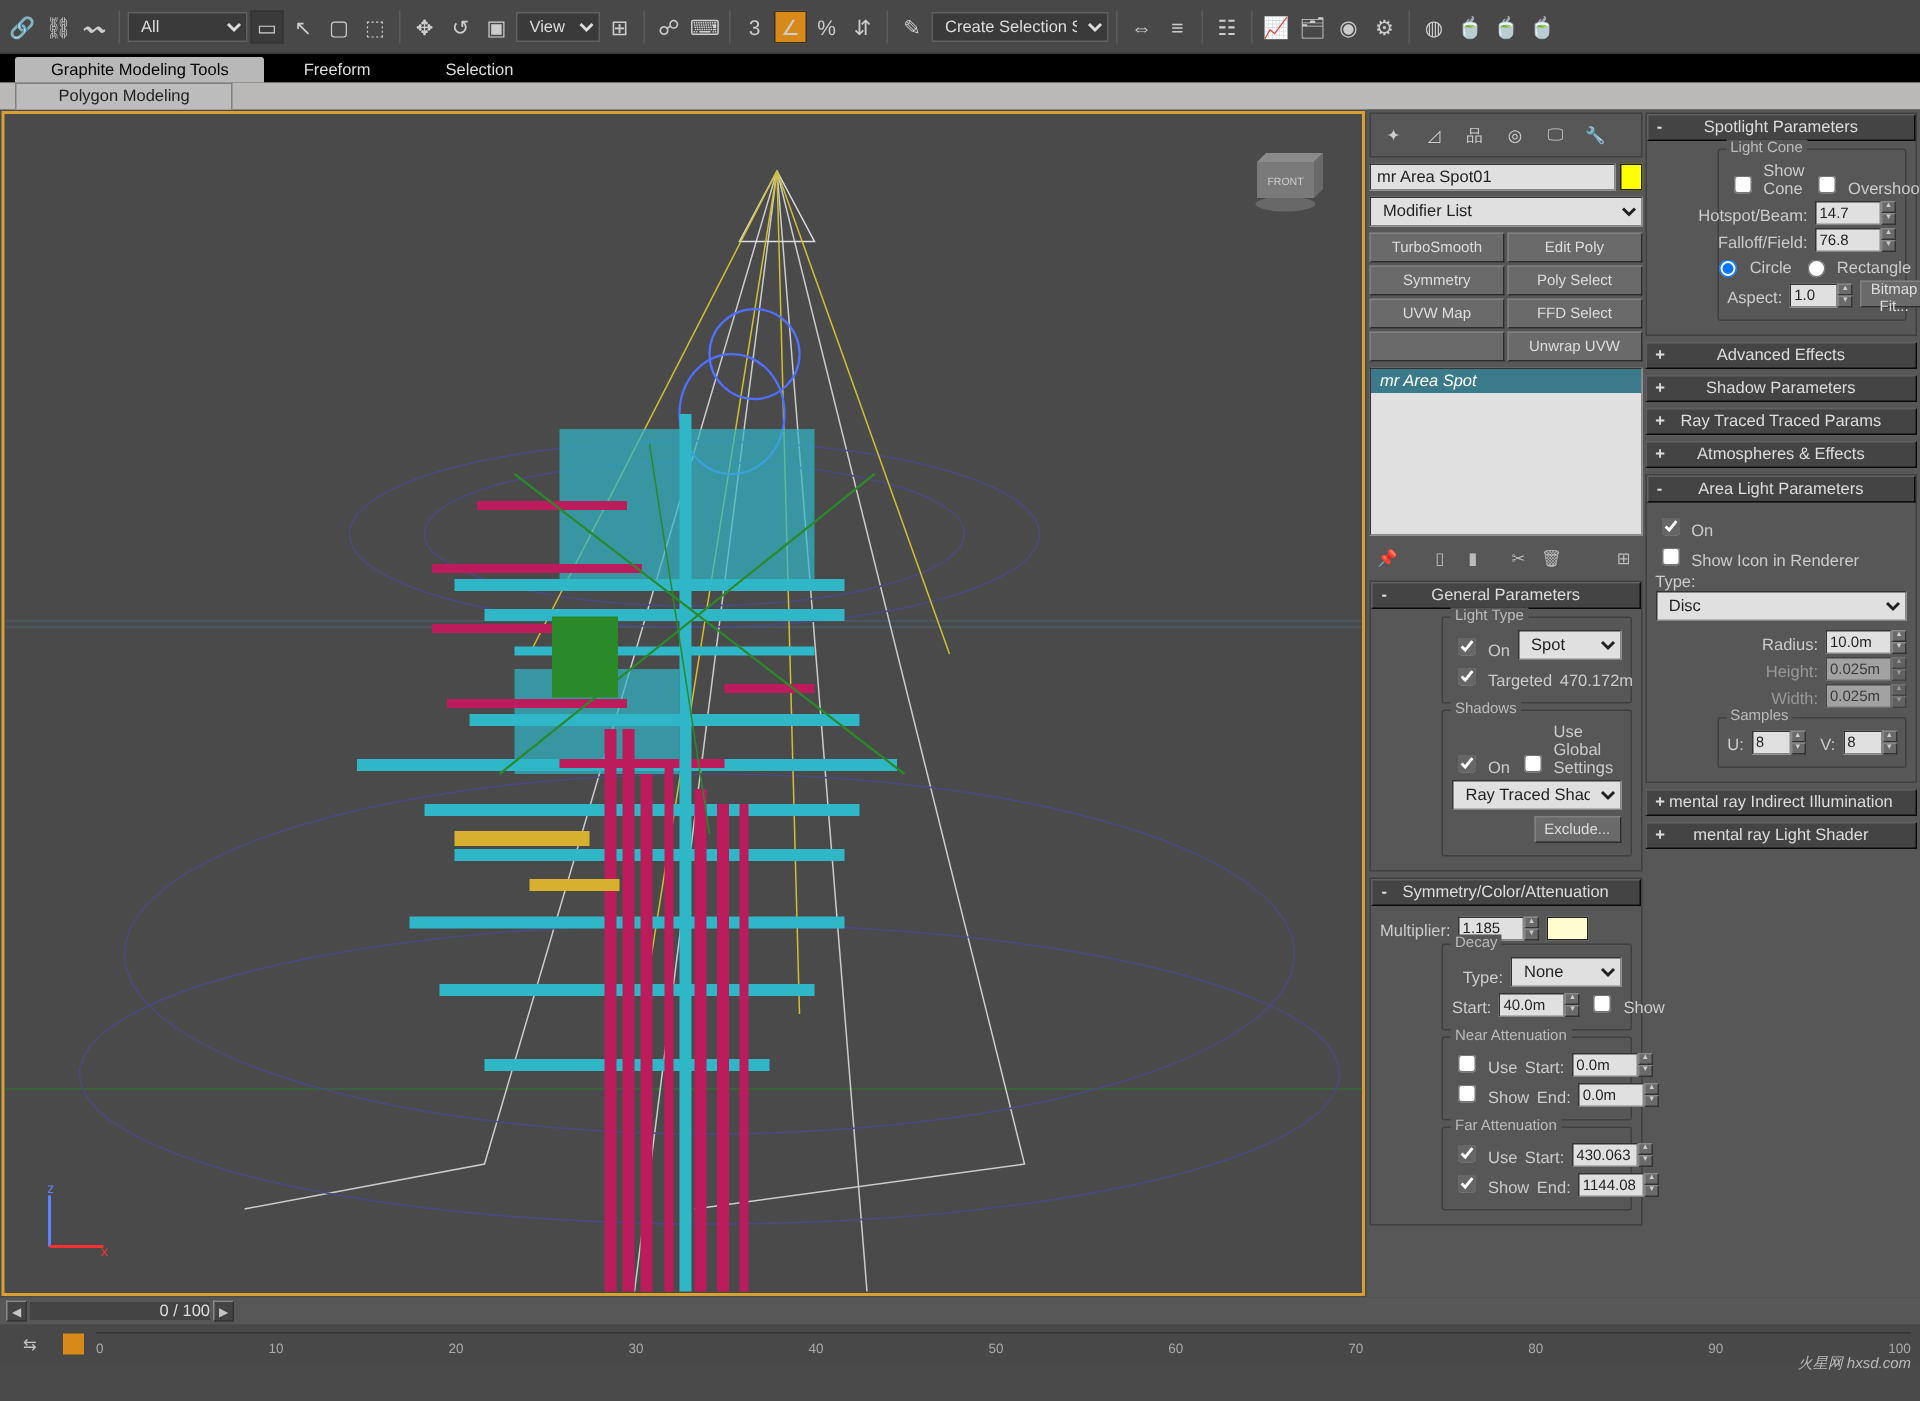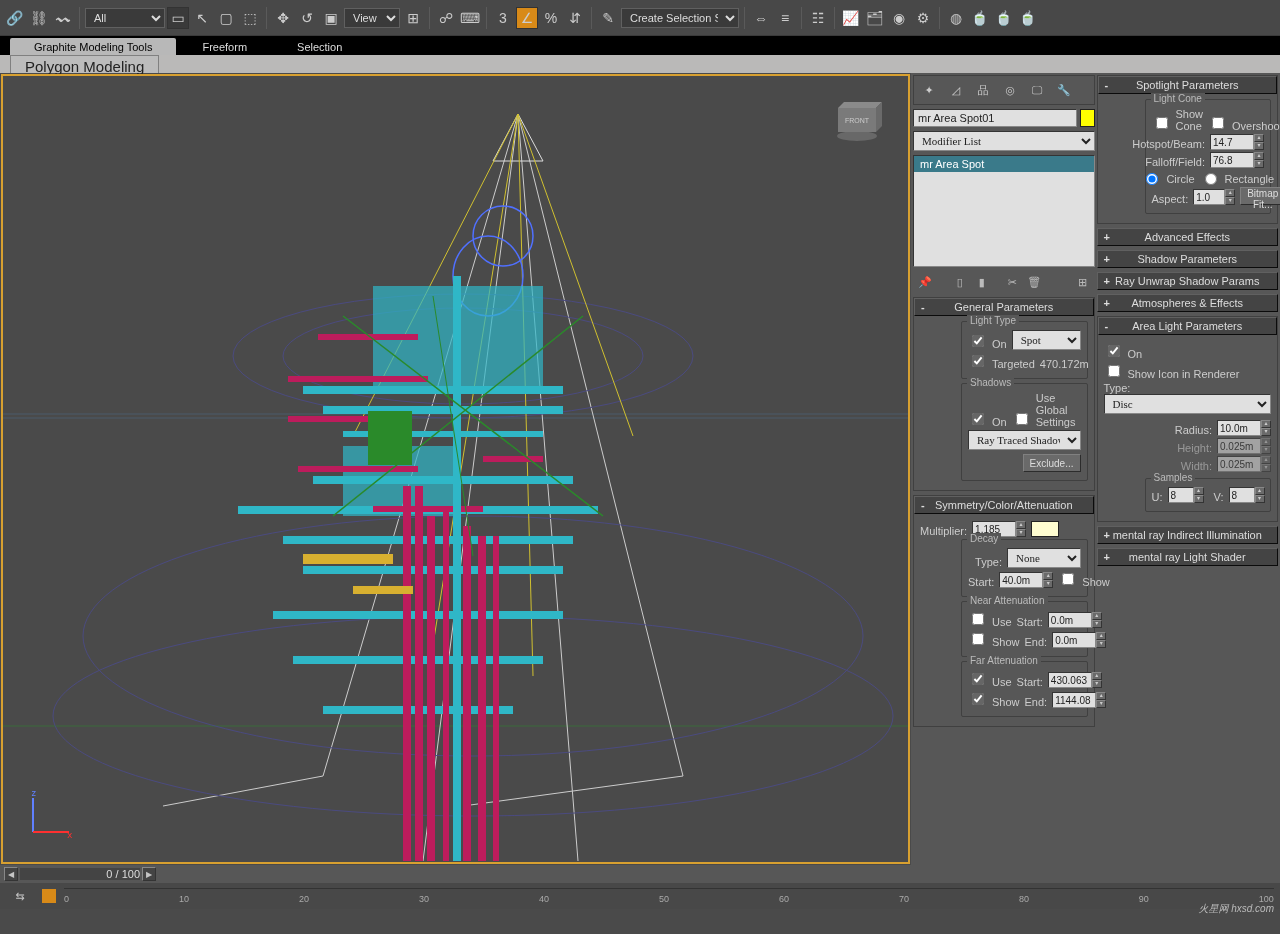--- a/index.html
+++ b/index.html
@@ -63,22 +63,22 @@
 .subtabs {
   display: flex;
   background: #bab9b8;
   height: 18px;
   padding-left: 10px;
 }
 .subtab {
   background: #bcbcbc;
   border: 1px solid #808080;
   border-bottom: none;
-  font-size: 15px;
-  padding: 2px 14px;
+  font-size: 11px;
+  padding: 2px 28px;
   color: #222;
   cursor: pointer;
 }
 .main-area {
   display: flex;
   height: 792px;
 }
 .viewport-wrap { width: 911px; flex-shrink: 0; }
 .viewport {
   width: 909px;
@@ -142,21 +142,20 @@
   cursor: pointer;
 }
 .dropdown {
   width: 100%;
   height: 20px;
   background: #e0e0e0;
   border: 1px inset #888;
   font-size: 11px;
   color: #222;
   padding: 0 4px;
-  font-family: Liberation Serif, serif;
 }
 .mod-btn-grid {
   display: grid;
   grid-template-columns: 1fr 1fr;
   gap: 2px;
 }
 .mod-btn {
   height: 20px;
   background: #6a6a6a;
   border: 1px outset #808080;
@@ -165,20 +164,21 @@
   cursor: pointer;
   display: flex;
   align-items: center;
   justify-content: center;
 }
 .mod-stack {
   height: 112px;
   background: #e0e0e0;
   border: 1px inset #888;
   overflow: auto;
+  font-style: italic;
 }
 .mod-stack-item {
   background: #3a7a8a;
   color: #fff;
   padding: 2px 6px;
   font-size: 11px;
 }
 .mod-stack-toolbar {
   display: flex;
   gap: 4px;
@@ -498,20 +498,30 @@
         <span class="icn">🔧</span>
       </div>
 
       <div class="name-row">
         <input class="obj-name-input" value="mr Area Spot01" style="">
         <div class="obj-color-swatch"></div>
       </div>
 
       <select class="dropdown"><option>Modifier List</option></select>
 
+      <div class="mod-btn-grid">
+        <div class="mod-btn">TurboSmooth</div>
+        <div class="mod-btn">Edit Poly</div>
+        <div class="mod-btn">Symmetry</div>
+        <div class="mod-btn">Poly Select</div>
+        <div class="mod-btn">UVW Map</div>
+        <div class="mod-btn">FFD Select</div>
+        <div class="mod-btn"></div>
+        <div class="mod-btn">Unwrap UVW</div>
+      </div>
 
       <div class="mod-stack">
         <div class="mod-stack-item">mr Area Spot</div>
       </div>
 
       <div class="mod-stack-toolbar">
         <span class="ms-icon">📌</span>
         <span style="flex:.4"></span>
         <span class="ms-icon">▯</span>
         <span class="ms-icon">▮</span>
@@ -693,21 +703,21 @@
                   </div>
                 </div>
               <button class="btn">Bitmap Fit...</button>
             </div>
           </div>
         </div>
       </div>
 
       <div class="rollout-header"><span class="pm">+</span><span>Advanced Effects</span></div>
       <div class="rollout-header"><span class="pm">+</span><span>Shadow Parameters</span></div>
-      <div class="rollout-header"><span class="pm">+</span><span>Ray Unwrap Shadow Params</span></div>
+      <div class="rollout-header"><span class="pm">+</span><span>Ray Traced Traced Params</span></div>
       <div class="rollout-header"><span class="pm">+</span><span>Atmospheres &amp; Effects</span></div>
 
       <div class="rollout">
         <div class="rollout-header"><span class="pm">-</span><span>Area Light Parameters</span></div>
         <div class="rollout-body">
           <div class="row">
               <input type="checkbox" class="cb" checked="" style="">
               <span>On</span>
             </div>
           <div class="row">

